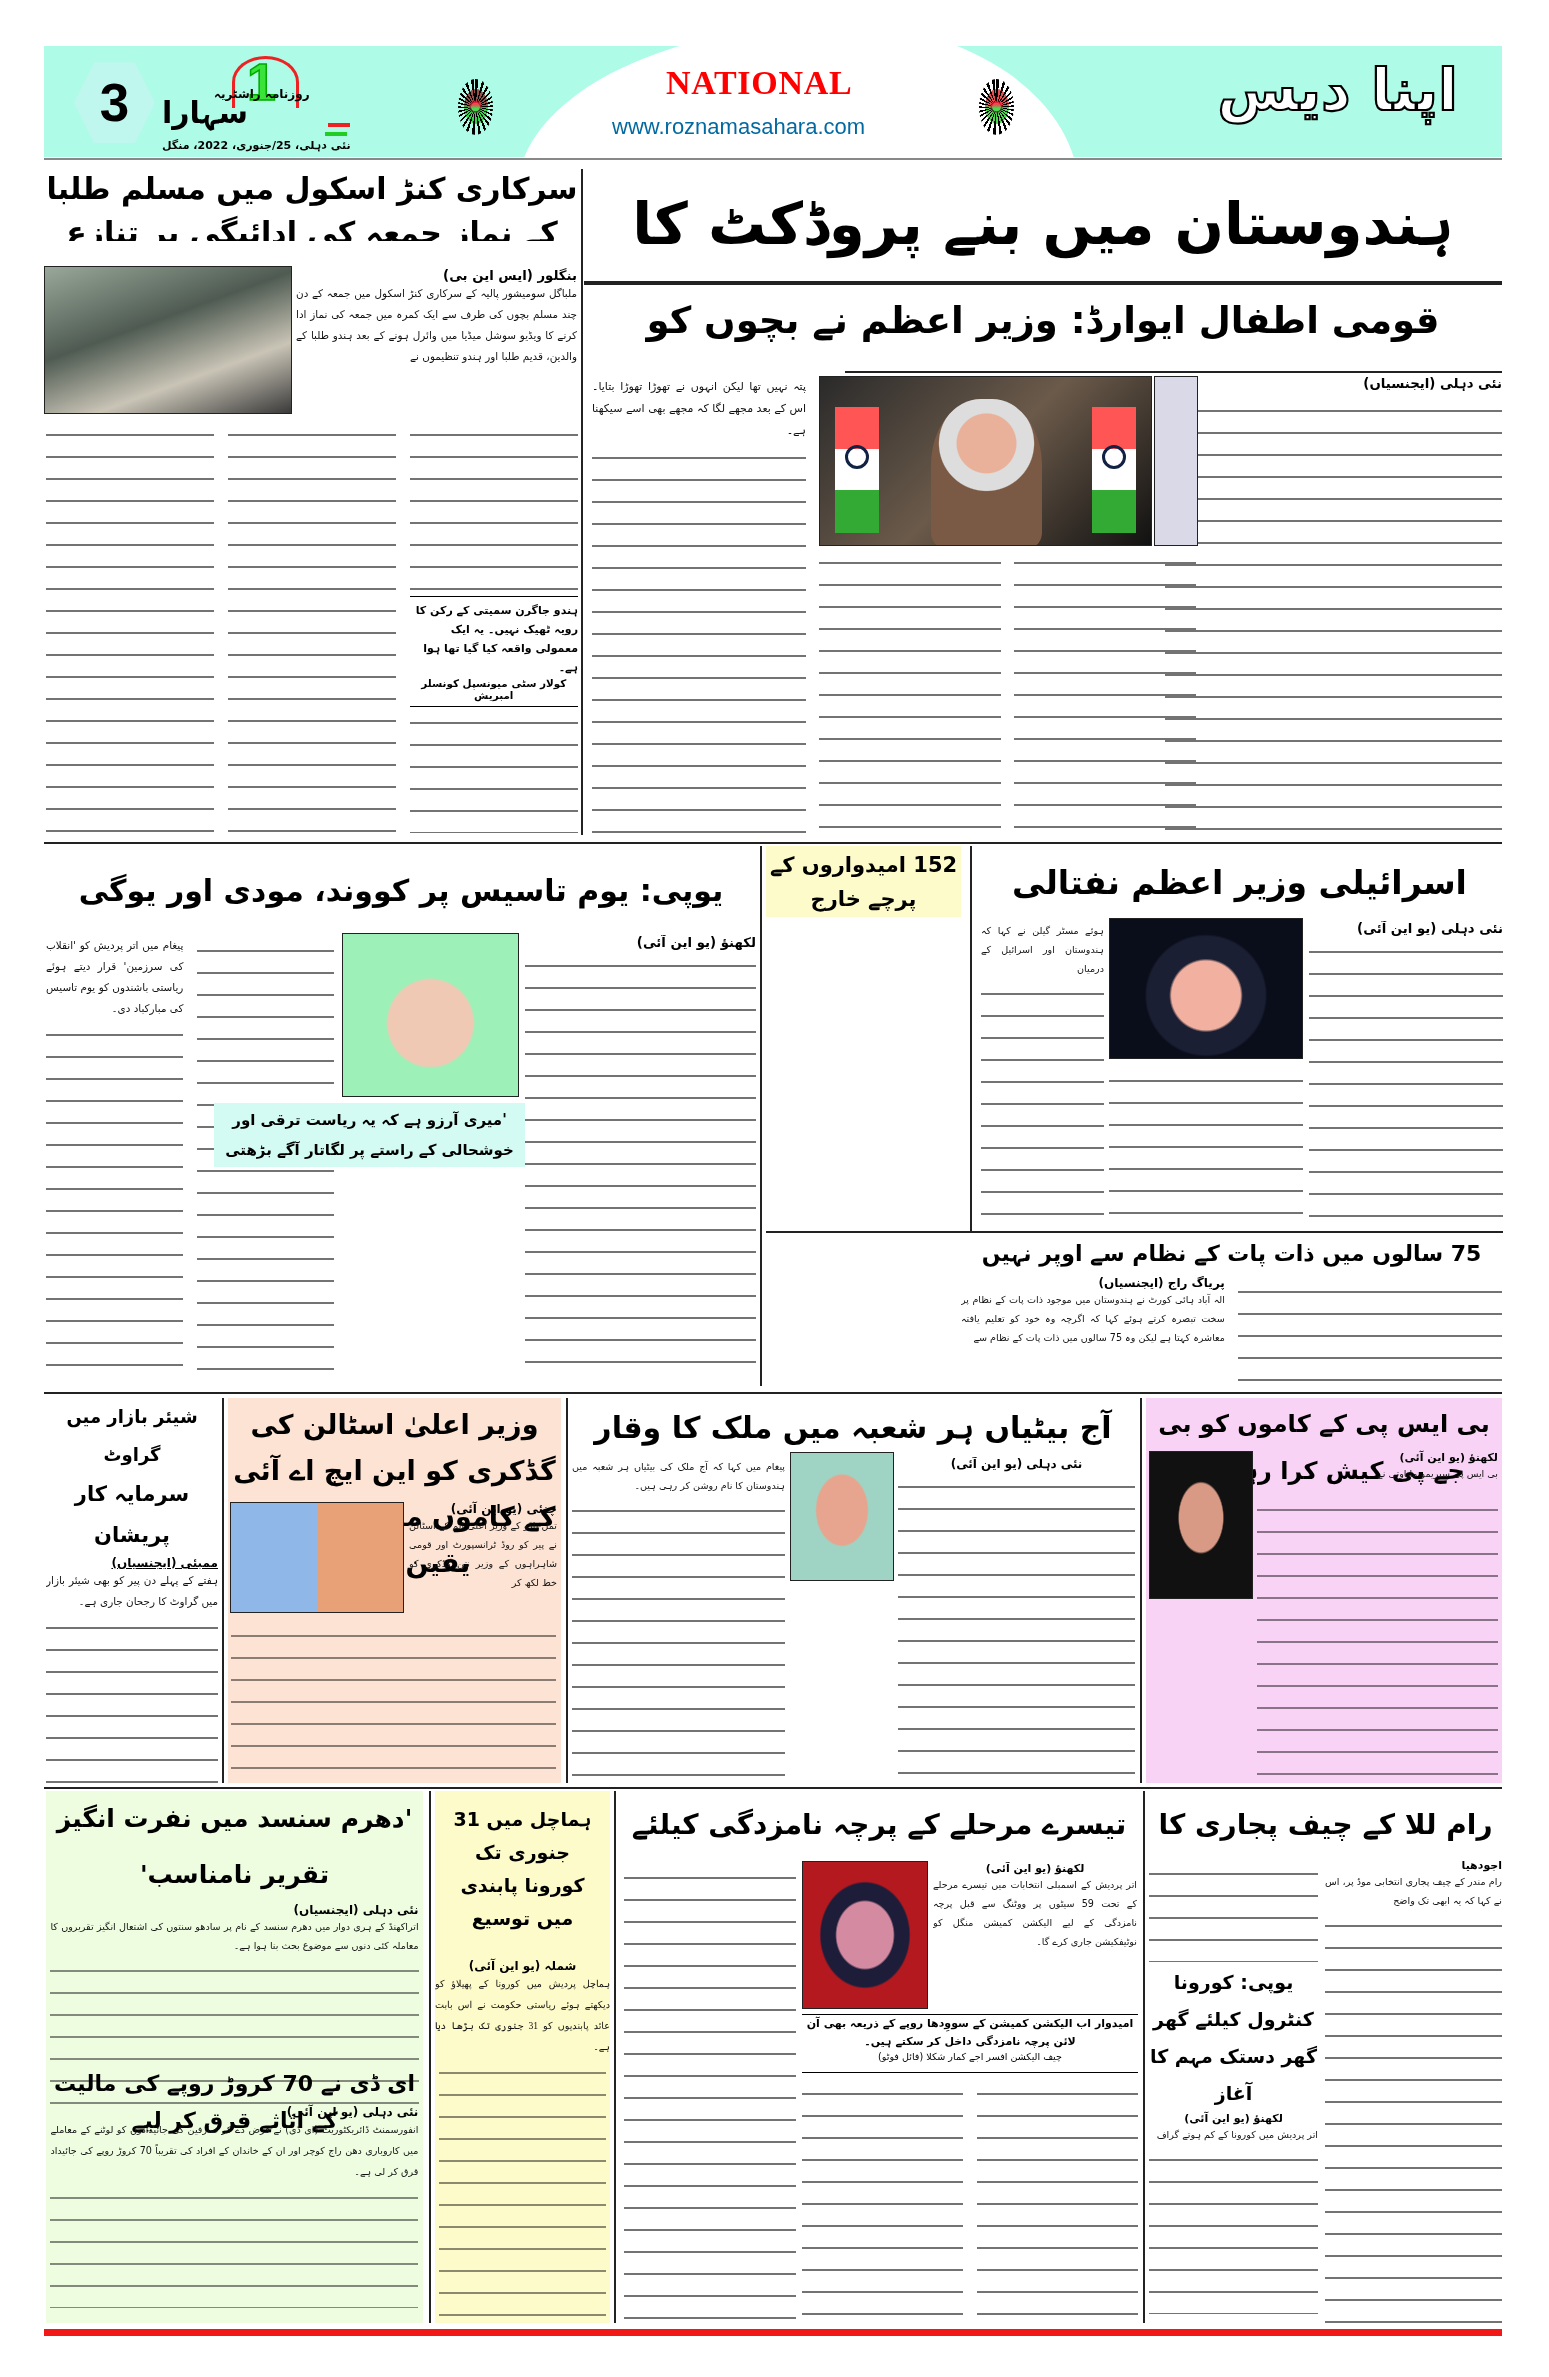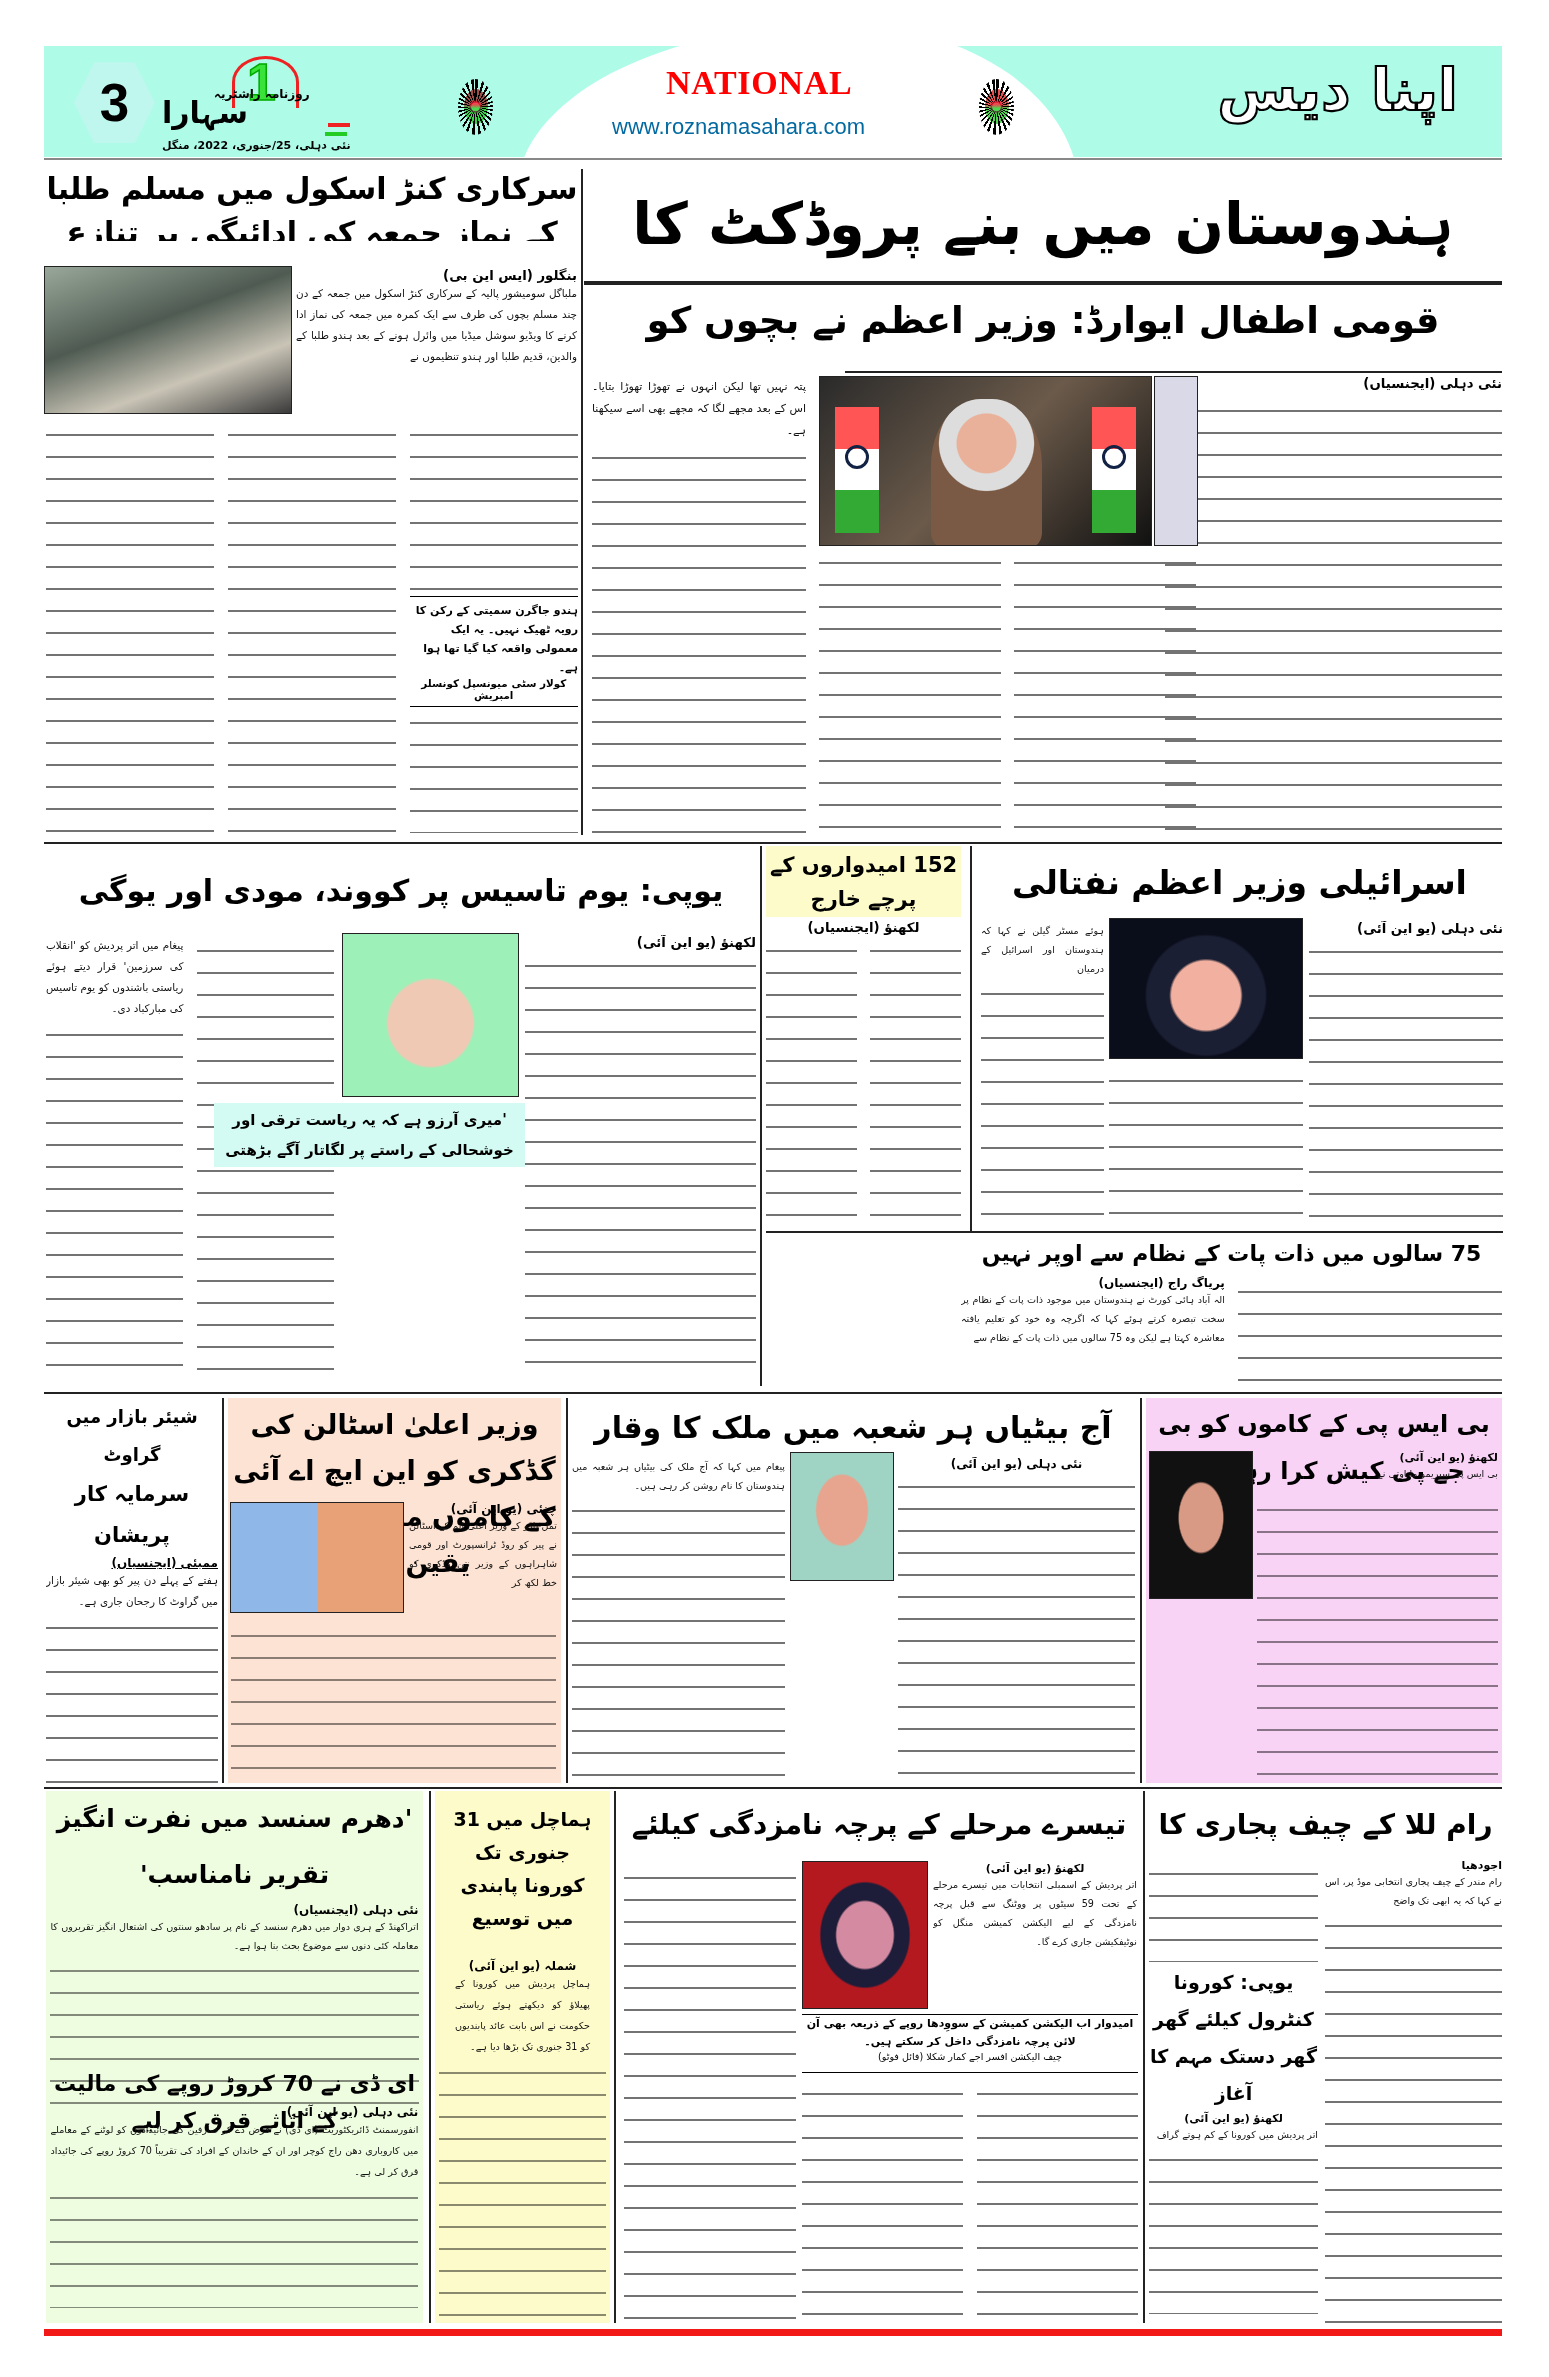--- a/index.html
+++ b/index.html
@@ -147,27 +147,20 @@
     <div class="filler" style="height:251px;"></div>
   </div>
   <div class="block urdu" style="left:1109px; top:1065px; width:194px; height:160px;">
     <div class="filler" style="height:100%;"></div>
   </div>
   <div class="vrule" style="left:970px; top:846px; height:385px;"></div>
 
   <div class="block bg-yellow" style="left:766px; top:846px; width:195px; height:71px;">
     <div class="headline" style="font-size:21px; line-height:34px; padding:1.5px;">152 امیدواروں کے پرچے خارج</div>
   </div>
-  <div class="block urdu" style="left:766px; top:920px; width:195px; height:311px;">
-    <div class="dateline" style="text-align:center;">لکھنؤ (ایجنسیاں)</div>
-    <div class="cols" style="height:296px;">
-      <div class="filler"></div>
-      <div class="filler"></div>
-    </div>
-  </div>
   <div class="vrule" style="left:760px; top:846px; height:540px;"></div>
 
   <div class="block" style="left:46px; top:846px; width:710px; height:89px;">
     <div class="headline" style="font-size:30px; line-height:89px;">یوپی: یوم تاسیس پر کووند، مودی اور یوگی سمیت متعدد لیڈروں کی مبارک باد</div>
   </div>
   <div class="photo" style="left:342px; top:933px; width:177px; height:164px; background:radial-gradient(ellipse at 50% 55%,#efc9b3 0 34%,#9ef0b9 36%);"></div>
   <div class="block urdu" style="left:525px; top:935px; width:231px; height:444px;">
     <div class="dateline">لکھنؤ (یو این آئی)</div>
     <div class="filler" style="height:422px;"></div>
   </div>
@@ -258,21 +251,21 @@
       <div class="dateline" style="font-size:12px;">نئی دہلی (یو این آئی)</div>
       <div class="body-text" style="font-size:9.6px; line-height:21px;">انفورسمنٹ ڈائریکٹوریٹ (ای ڈی) نے قرض دے کر صارفین کی جائیدادوں کو لوٹنے کے معاملے میں کاروباری دھن راج کوچر اور ان کے خاندان کے افراد کی تقریباً 70 کروڑ روپے کی جائیداد قرق کر لی ہے۔</div>
       <div class="filler-light" style="height:126px;"></div>
     </div>
   </div>
   <div class="vrule" style="left:429px; top:1791px; height:532px;"></div>
 
   <div class="block bg-yellow" style="left:435px; top:1791px; width:175px; height:532px;">
     <div class="headline" style="font-size:19px; line-height:33px; padding:12px;">ہماچل میں 31 جنوری تک کورونا پابندی میں توسیع</div>
     <div class="dateline" style="text-align:center; font-size:12px;margin-top:12px;">شملہ (یو این آئی)</div>
-    <div class="body-text" style="font-size:9.6px; line-height:21px; padding:0 20px;">ہماچل پردیش میں کورونا کے پھیلاؤ کو دیکھتے ہوئے ریاستی حکومت نے اس بابت عائد پابندیوں کو 31 جنوری تک بڑھا دیا ہے۔</div>
+    <div class="body-text" style="font-size:9.6px; line-height:21px; padding:0 0;font-family:Liberation Serif, serif;">ہماچل پردیش میں کورونا کے پھیلاؤ کو دیکھتے ہوئے ریاستی حکومت نے اس بابت عائد پابندیوں کو 31 جنوری تک بڑھا دیا ہے۔</div>
     <div class="filler-light" style="height:325px; margin:0 4.4px;"></div>
   </div>
   <div class="vrule" style="left:614px; top:1791px; height:532px;"></div>
 
   <div class="block" style="left:620px; top:1791px; width:518px; height:67px;">
     <div class="headline" style="font-size:28px; line-height:67px;">تیسرے مرحلے کے پرچہ نامزدگی کیلئے آج جاری ہوگا نوٹیفکیشن</div>
   </div>
   <div class="photo" style="left:802px; top:1861px; width:126px; height:148px; background:radial-gradient(ellipse at 50% 50%,#d48aa0 0 32%,#1d1d3a 34% 50%,#b3191f 52%);"></div>
   <div class="block urdu" style="left:933px; top:1862px; width:204px; height:170px;">
     <div class="dateline" style="font-size:11px; text-align:center;">لکھنؤ (یو این آئی)</div>

